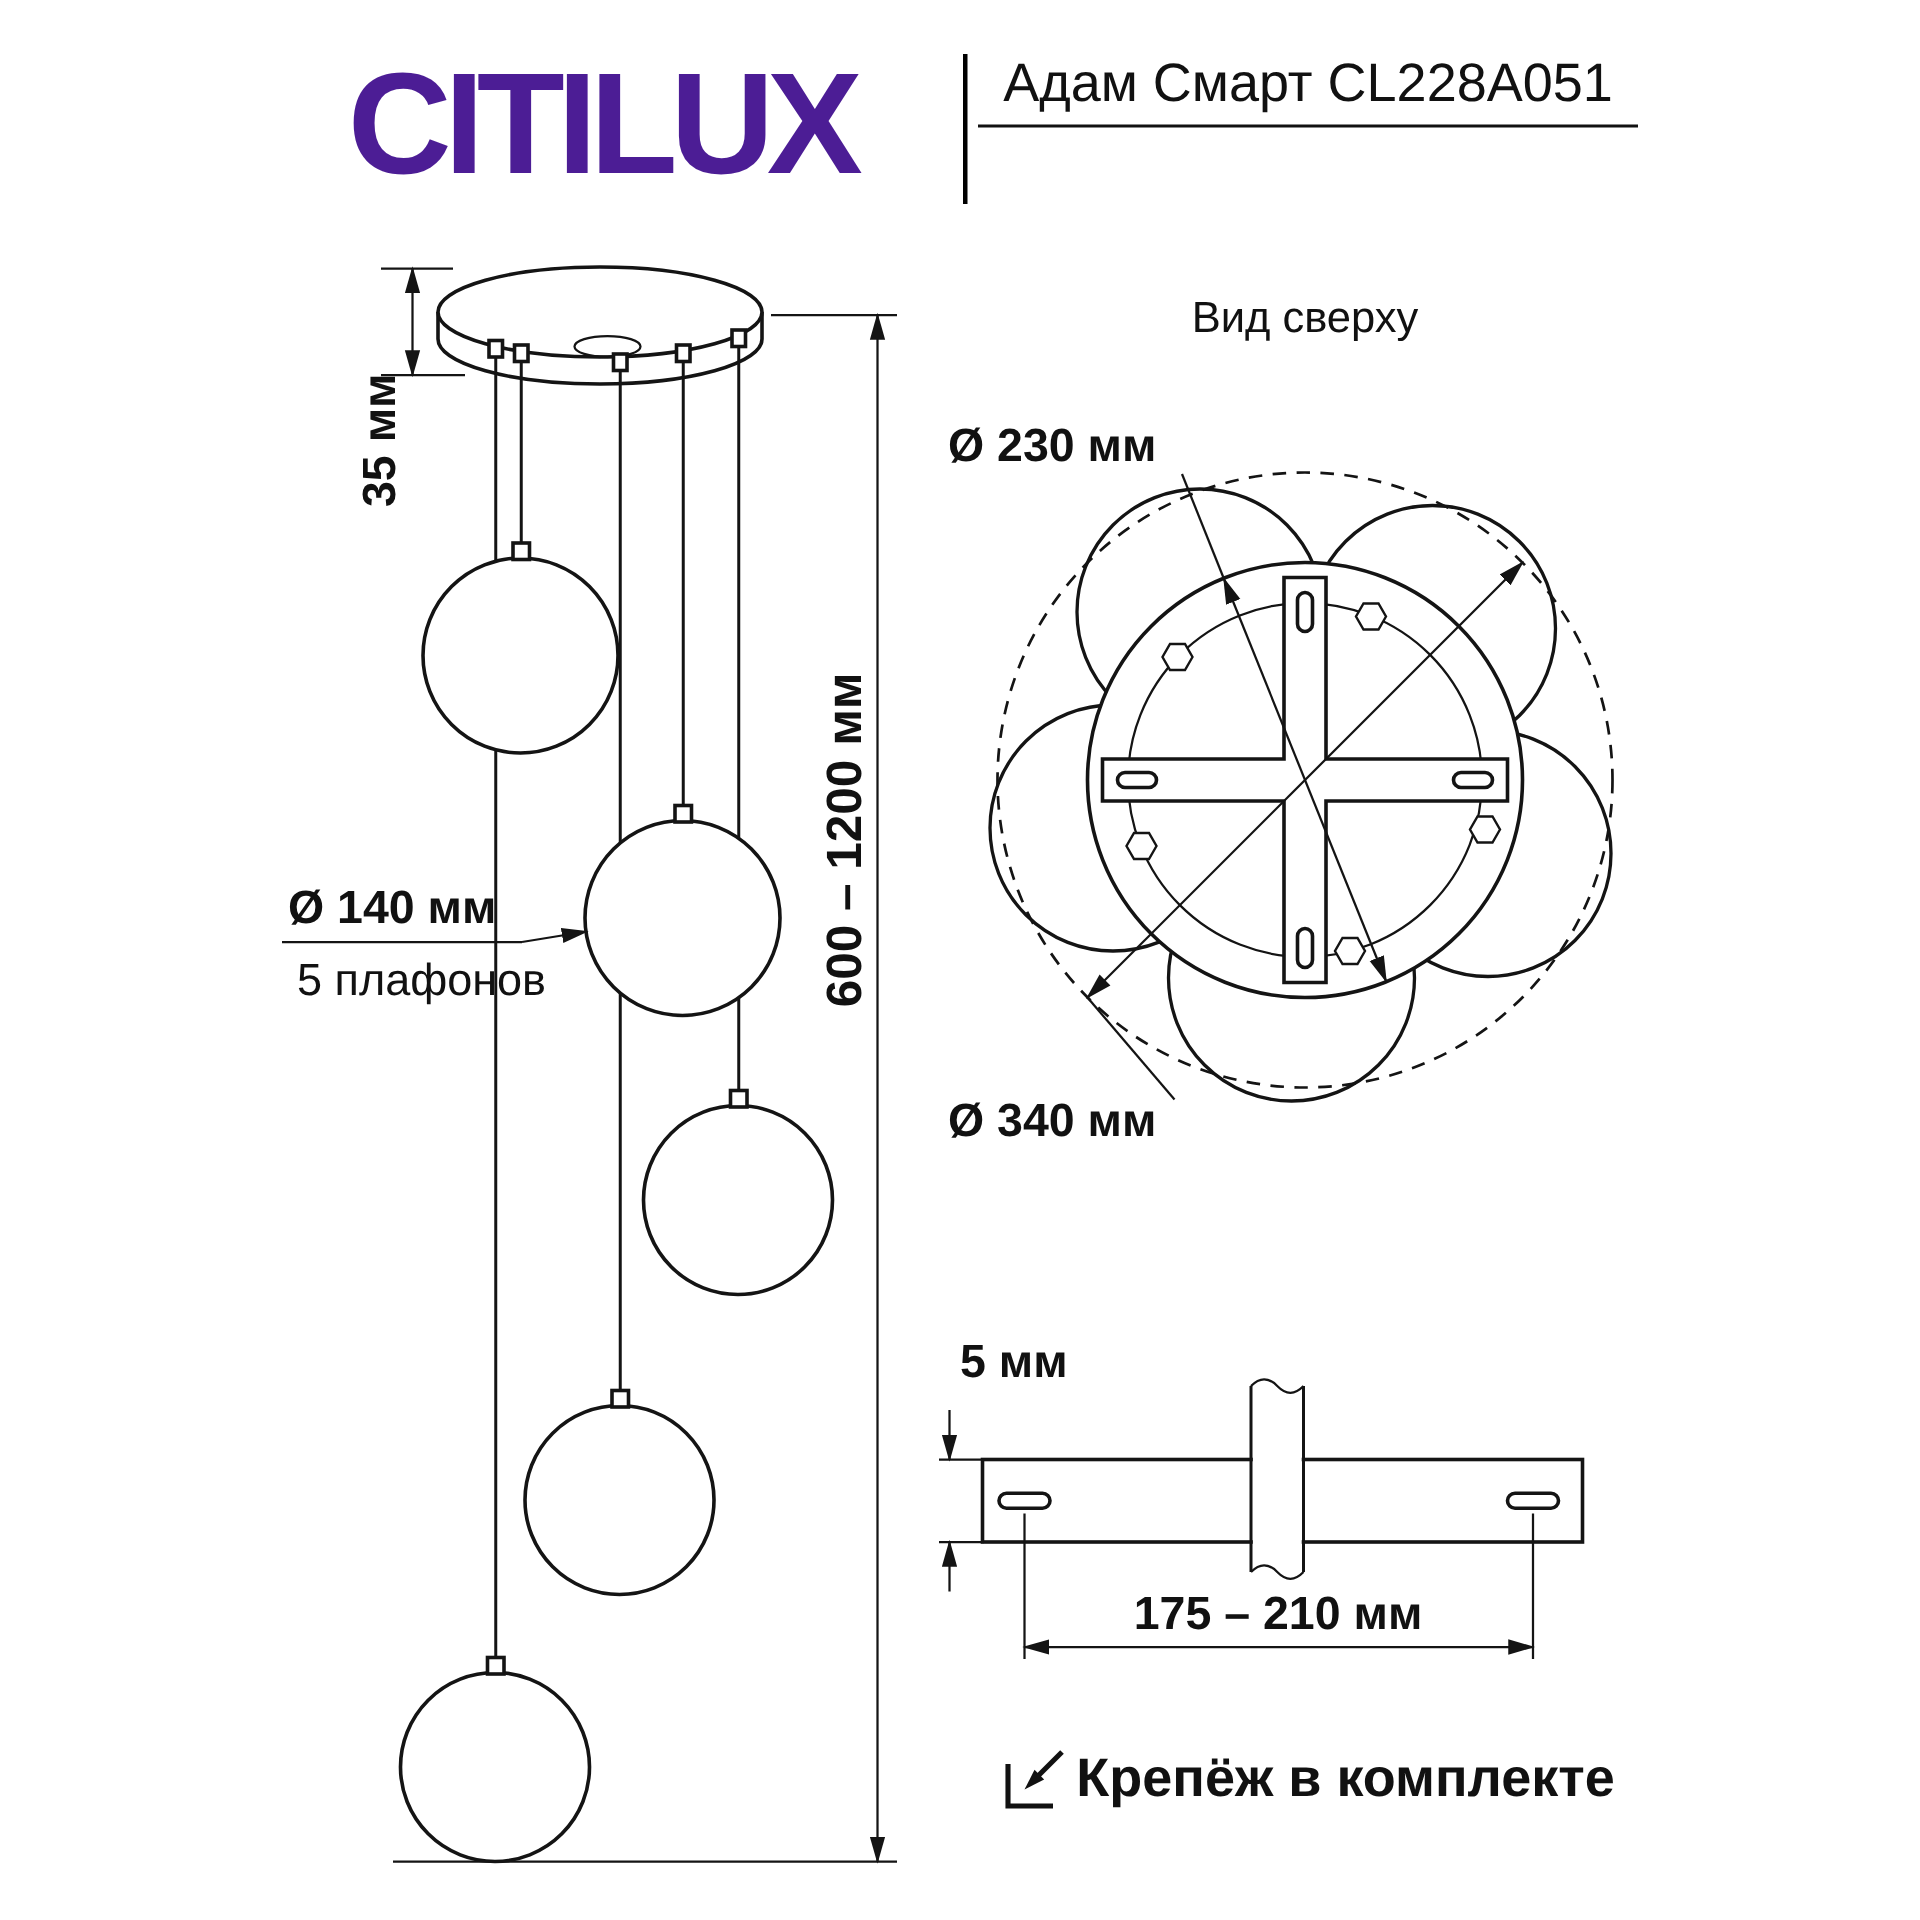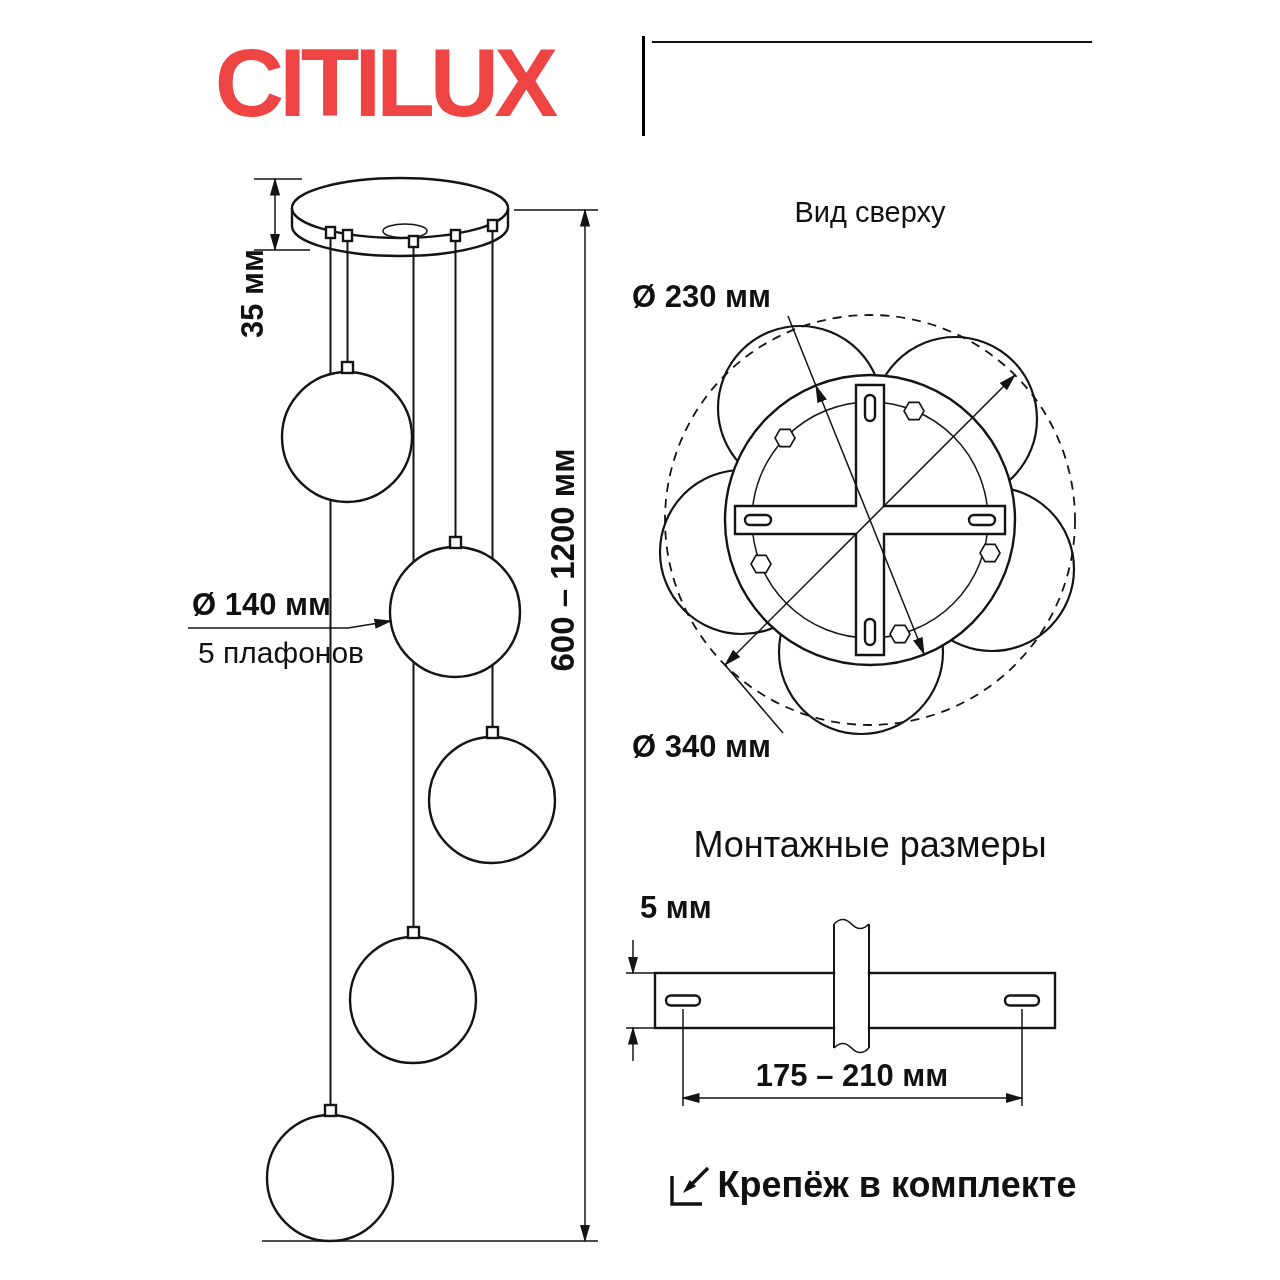--- a/index.html
+++ b/index.html
@@ -7,24 +7,24 @@
   body {
     width:1280px; height:1280px;
     font-family:"Liberation Sans","DejaVu Sans",sans-serif;
     color:#111;
   }
   .canvas { position:relative; width:1280px; height:1280px; background:#fff; overflow:hidden; }
   .abs { position:absolute; }
 
   
   .logo {
-    left:153px; top:28px; width:462px;
+    left:170px; top:28px; width:462px;
     text-align:center;
     font-size:96px; font-weight:900; letter-spacing:-5px;
-    color:#ef4444; white-space:nowrap;
+    color:#4c1d95; white-space:nowrap;
   }
   .header-divider {
     left:642px; top:36px; height:100px; width:0;
     border-left:3px solid #000;
   }
   .title-block { left:652px; top:34px; width:440px; text-align:center; }
   .model-title { font-size:36px; font-weight:400; white-space:nowrap; }
   .title-rule { border-top:2px solid #111; margin:7px 0 4px 0; }
   .page-subtitle { font-size:45px; font-weight:bold; white-space:nowrap; }
 
@@ -54,20 +54,21 @@
   svg .t-note  { font-size:30px; font-weight:400; }
 </style>
 </head>
 <body>
 
 <div class="canvas">
 
   <div class="abs logo">CITILUX</div>
   <div class="abs header-divider"></div>
   <div class="abs title-block">
+    <div class="model-title">Адам Смарт CL228A051</div>
     <div class="title-rule"></div>
   </div>
 
   <svg class="abs" style="left:170px; top:160px;" width="470" height="1120" viewBox="0 0 470 1120">
     <defs>
       <marker id="arwF" viewBox="0 0 12 8" refX="11" refY="4" markerWidth="12" markerHeight="8" orient="auto-start-reverse">
         <path d="M0,0.6 L12,4 L0,7.4 Z" fill="#141414"></path>
       </marker>
     </defs>
 
@@ -180,21 +181,20 @@
       <text class="t-dim" x="12" y="52">Ø 230 мм</text>
     </g>
 
     <g>
       <line class="thin" x1="105" y1="410" x2="395" y2="120" marker-start="url(#arwT)" marker-end="url(#arwT)"></line>
       <line class="thin" x1="163" y1="478" x2="105" y2="410"></line>
       <text class="t-dim" x="12" y="502">Ø 340 мм</text>
     </g>
   </svg>
 
-  <div class="abs section-title mount-title">Монтажные размеры</div>
 
   <svg class="abs" style="left:620px; top:878px;" width="500" height="245" viewBox="0 0 500 245">
     <defs>
       <marker id="arwM" viewBox="0 0 12 8" refX="11" refY="4" markerWidth="12" markerHeight="8" orient="auto-start-reverse">
         <path d="M0,0.6 L12,4 L0,7.4 Z" fill="#141414"></path>
       </marker>
     </defs>
 
     <rect class="lnw" x="35" y="95" width="400" height="55" stroke-width="2.5"></rect>
     <rect x="215.2" y="92" width="32.6" height="62" fill="#fff"></rect>

